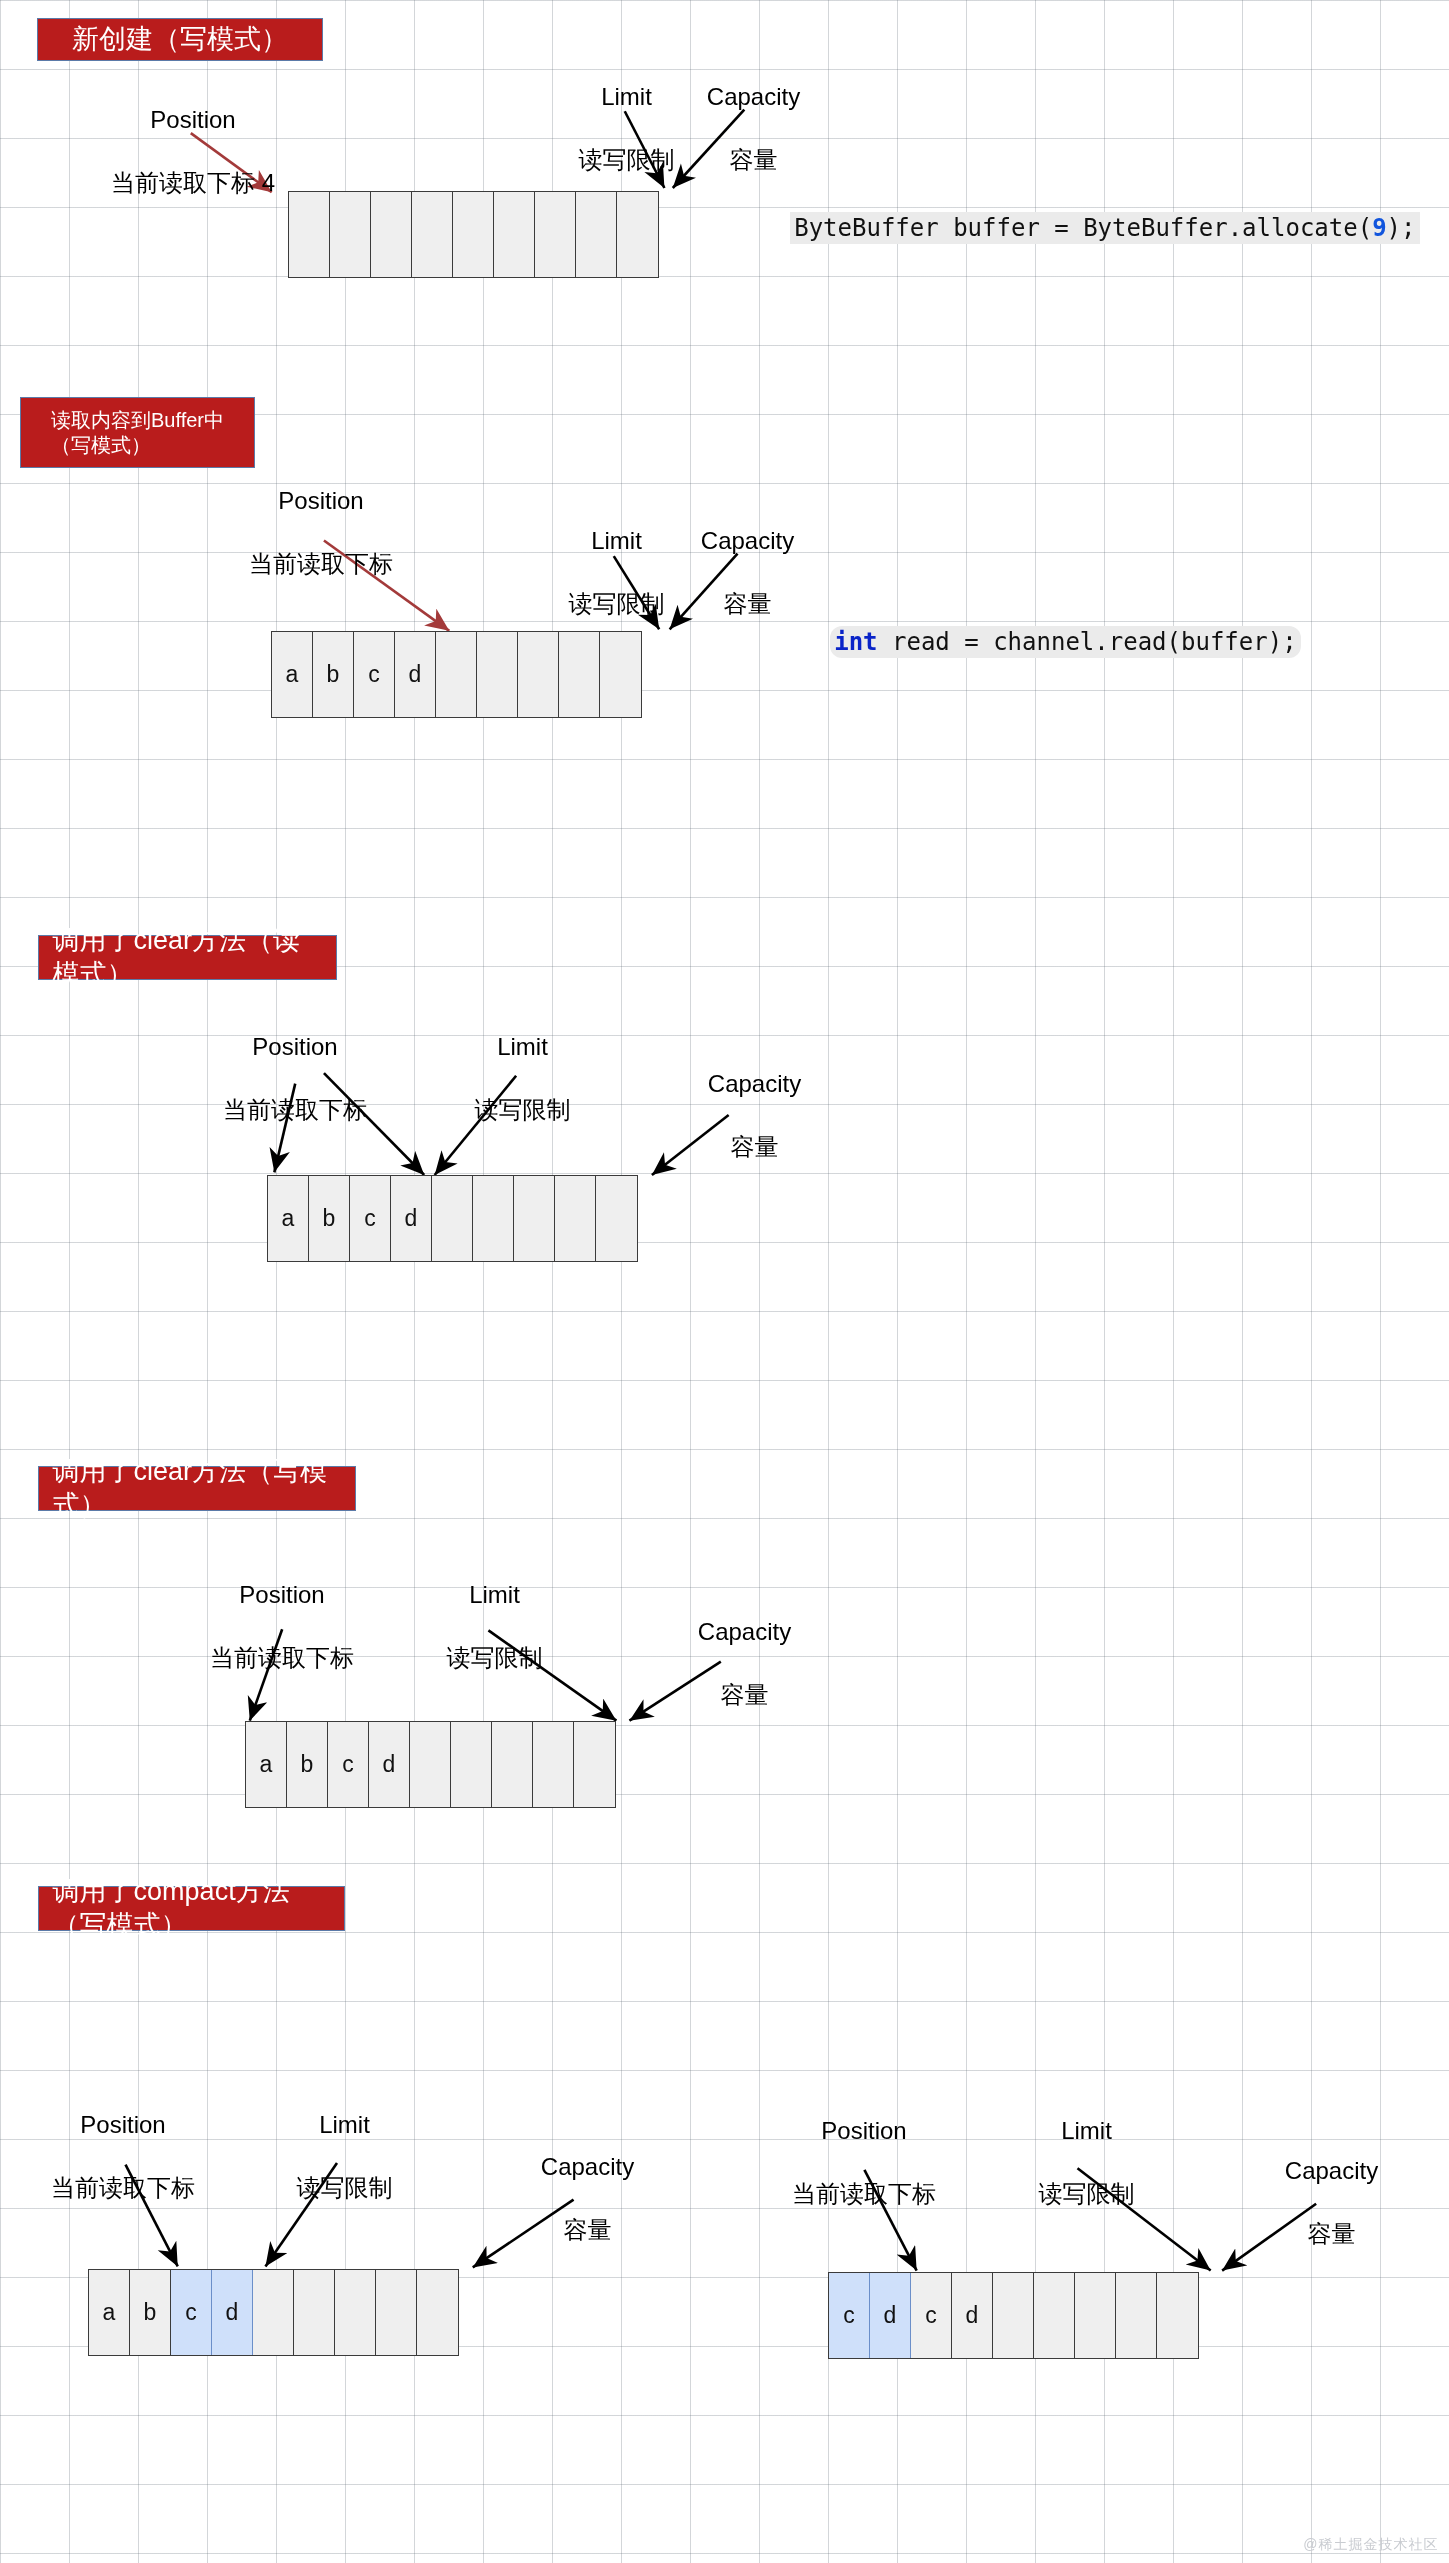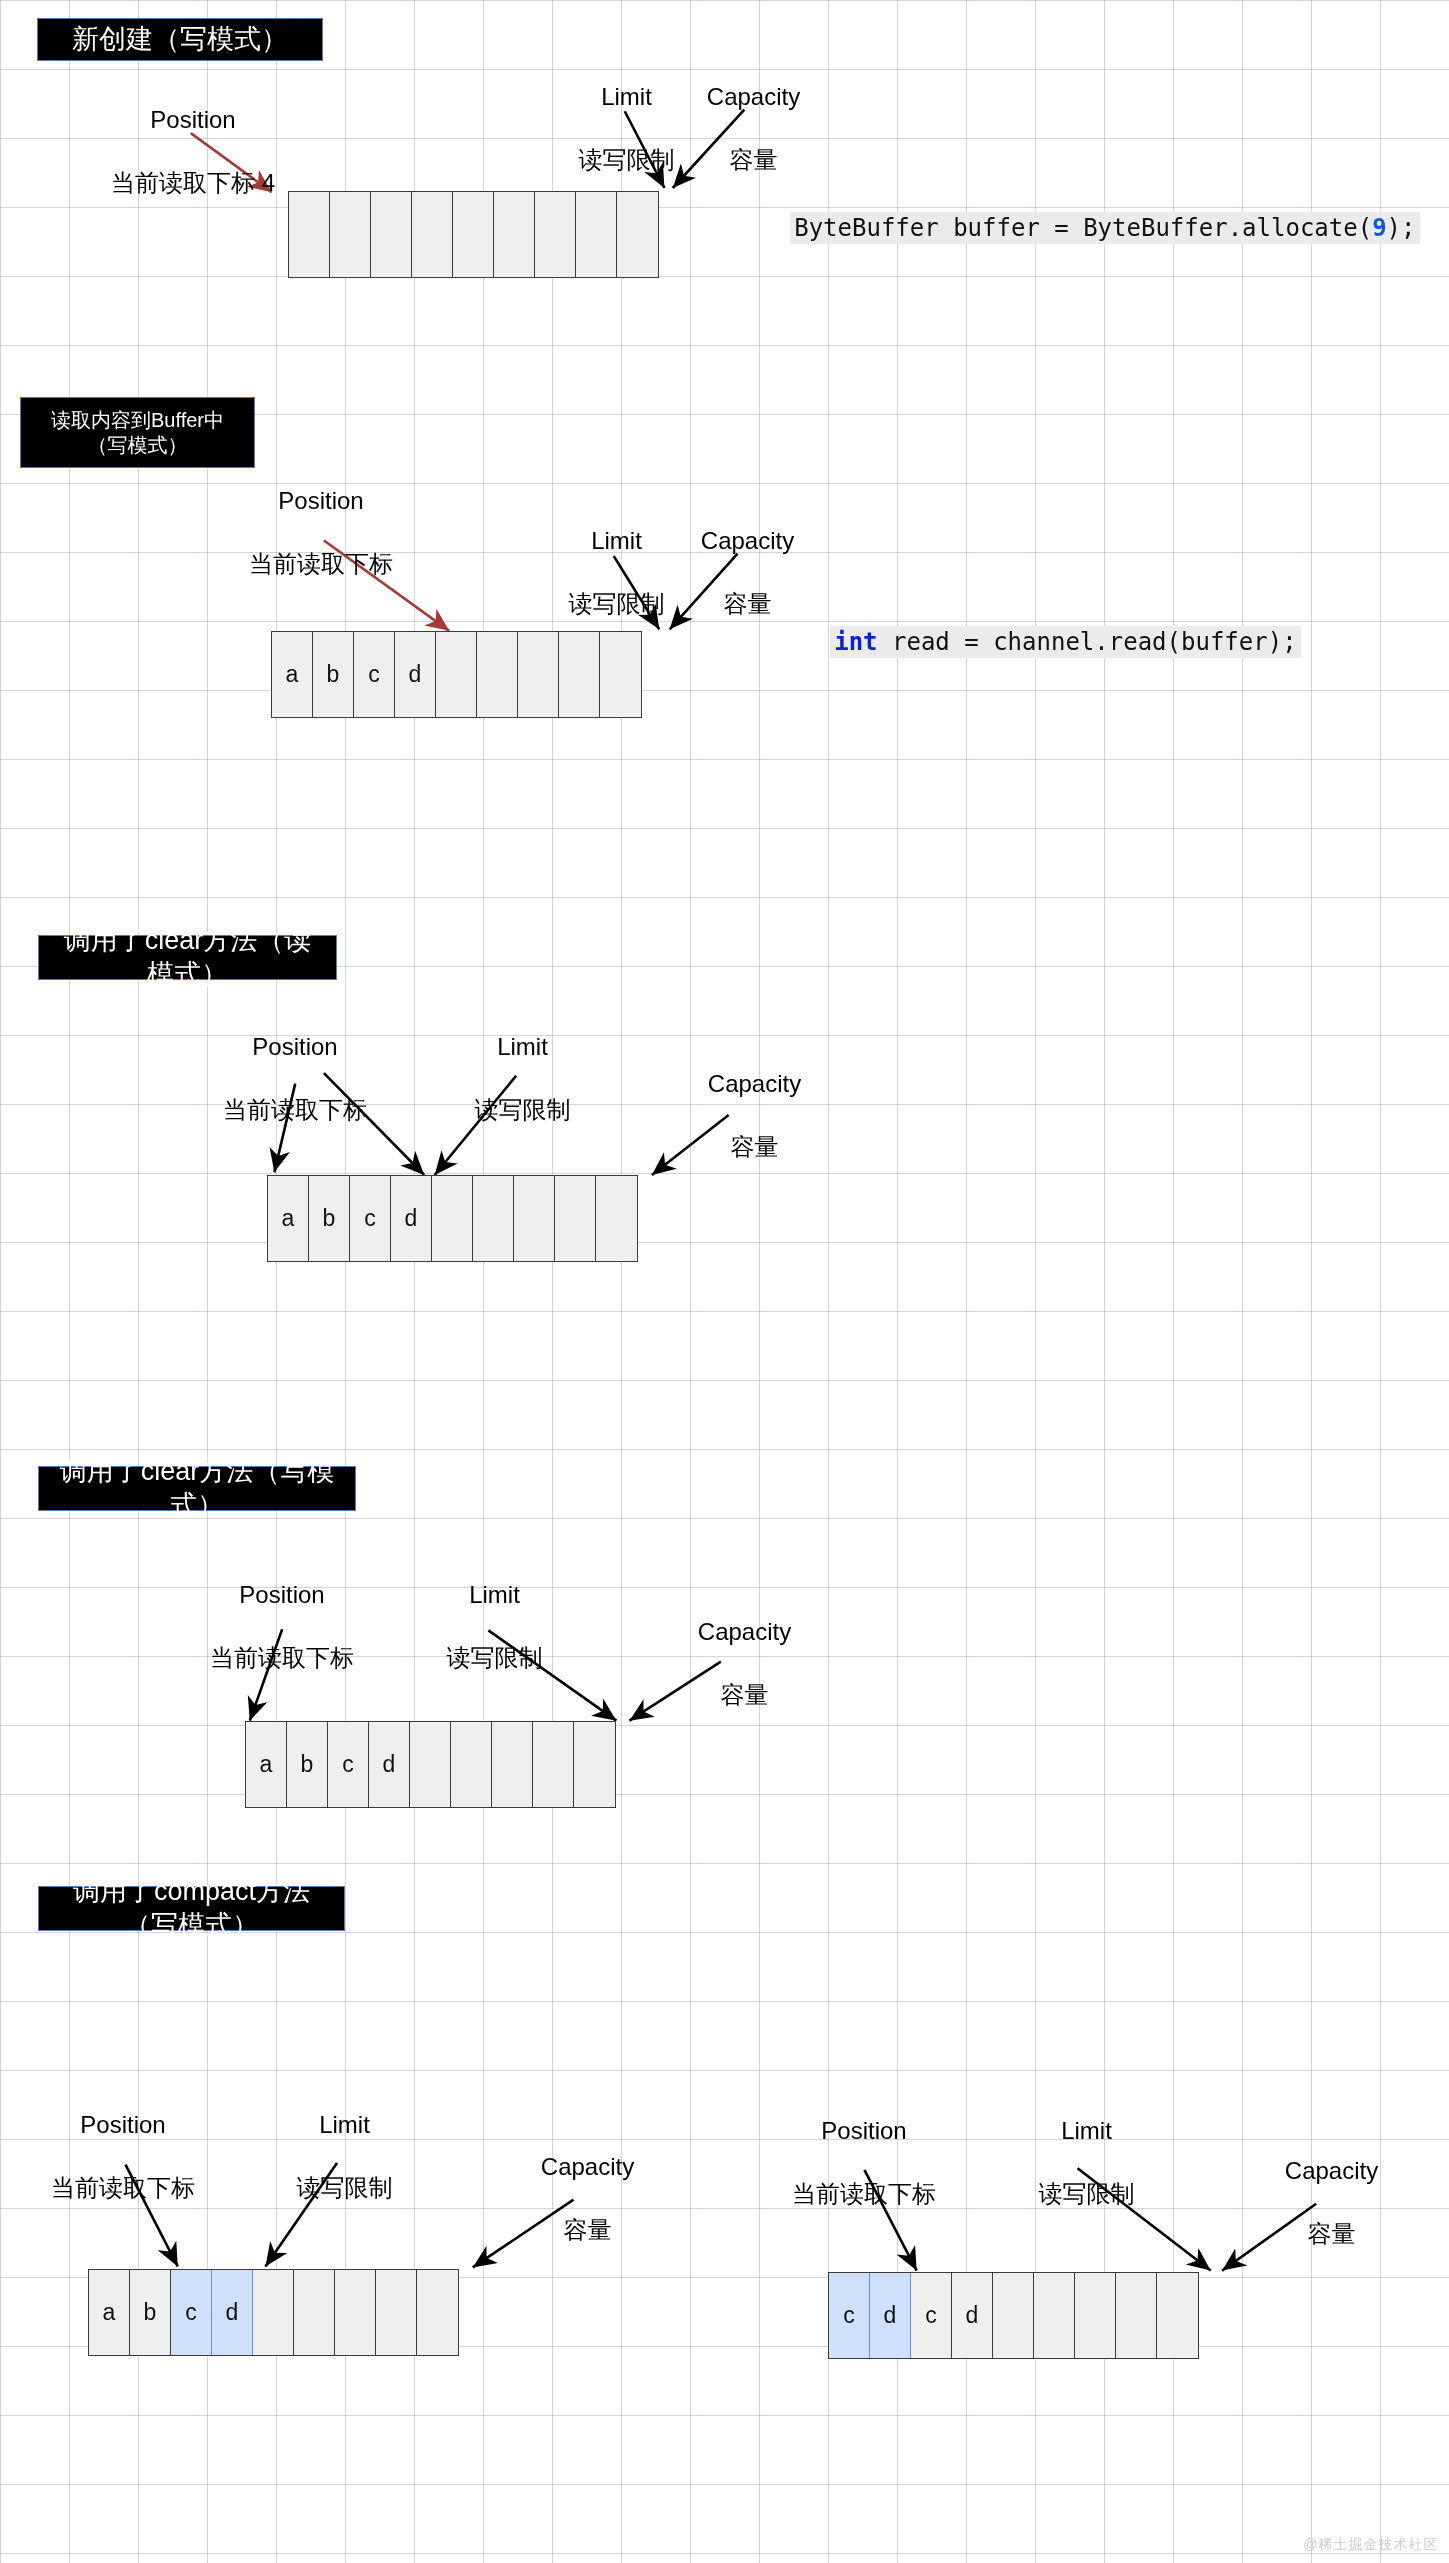--- a/index.html
+++ b/index.html
@@ -21,28 +21,28 @@
       linear-gradient(to bottom, rgba(110,120,130,.30) 1px, transparent 1px);
     background-size:14px 14px, 14px 14px, 69px 69px, 69px 69px;
     background-position:0 0,0 0,0 0,0 0;
   }
   #layer{position:absolute;inset:0;}
   svg.arrows{position:absolute;left:0;top:0;width:1450px;height:2563px;overflow:visible;pointer-events:none;}
 
   
   .banner{
     position:absolute;
-    background:#000000;
+    background:#b91c1c;
     border:1.6px solid #5b7aa8;
     color:#ffffff;
     font-size:27px;
     line-height:1.25;
     font-weight:400;
     display:flex;align-items:center;justify-content:center;
-    text-align:center;
+    text-align:left;
     padding:5.2px 13.6px;
     box-sizing:border-box;
     white-space:pre-line;
   }
 
   
   .lbl{
     position:absolute;
     color:#000000;
     font-size:24px;
@@ -180,21 +180,21 @@
       <div class="cell" style="width: 41px; height: 85px; font-size: 23px;">b</div>
       <div class="cell" style="width: 41px; height: 85px; font-size: 23px;">c</div>
       <div class="cell" style="width: 41px; height: 85px; font-size: 23px;">d</div>
       <div class="cell" style="width: 41px; height: 85px; font-size: 23px;"></div>
       <div class="cell" style="width: 41px; height: 85px; font-size: 23px;"></div>
       <div class="cell" style="width: 41px; height: 85px; font-size: 23px;"></div>
       <div class="cell" style="width: 41px; height: 85px; font-size: 23px;"></div>
       <div class="cell" style="width: 41px; height: 85px; font-size: 23px;"></div>
     </div>
 
-  <div class="code" style="left:830px;top:626px;"><span class="kw">int</span><span> read = channel.read(buffer);</span></div>
+  <div class="code" style="left:830px;top:626px;border-radius:12px;"><span class="kw">int</span><span> read = channel.read(buffer);</span></div>
 
   <div class="banner" style="left:38px;top:935px;width:299px;height:45px;">调用了clear方法（读模式）</div>
 
   <div class="lbl" style="left:209px;top:1000px;width:172px;">
     <div>Position</div>
     <div>当前读取下标</div>
   </div>
   <div class="lbl" style="left:457px;top:1000px;width:131px;">
     <div>Limit</div>
     <div>读写限制</div>

